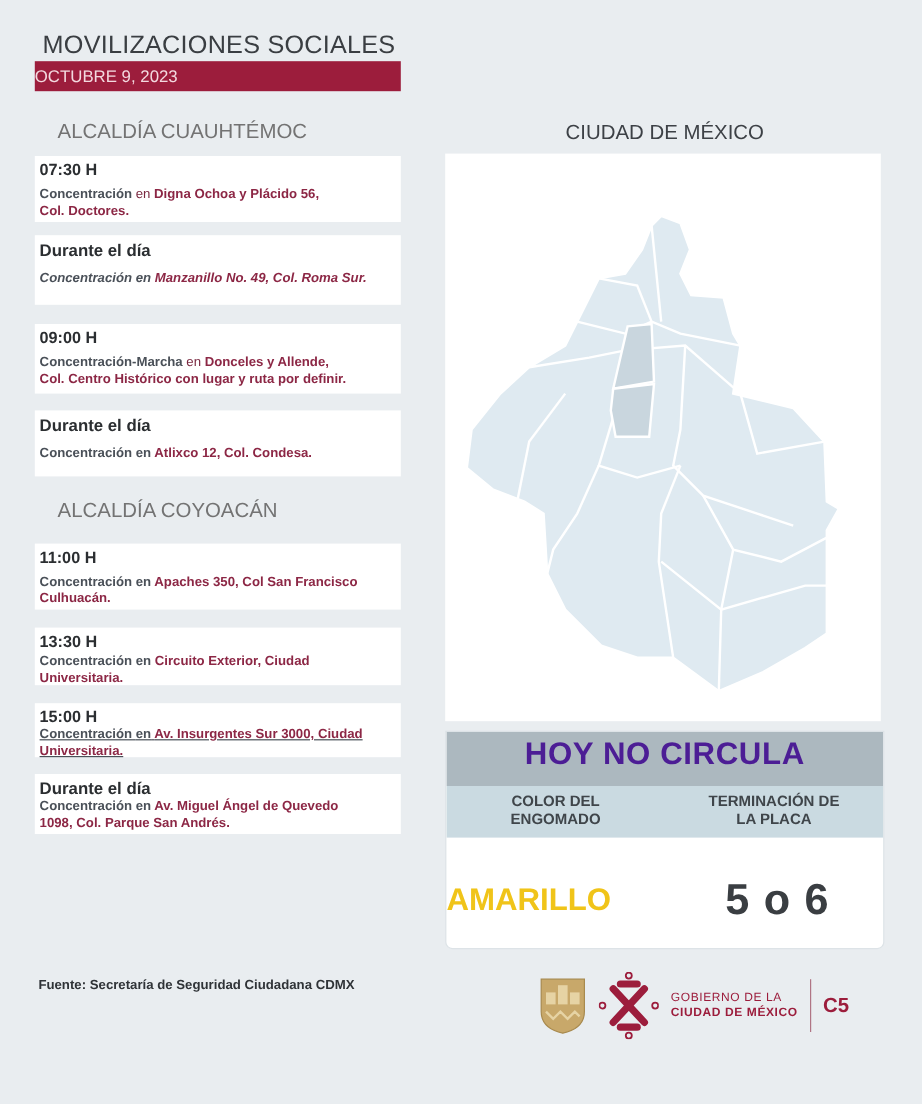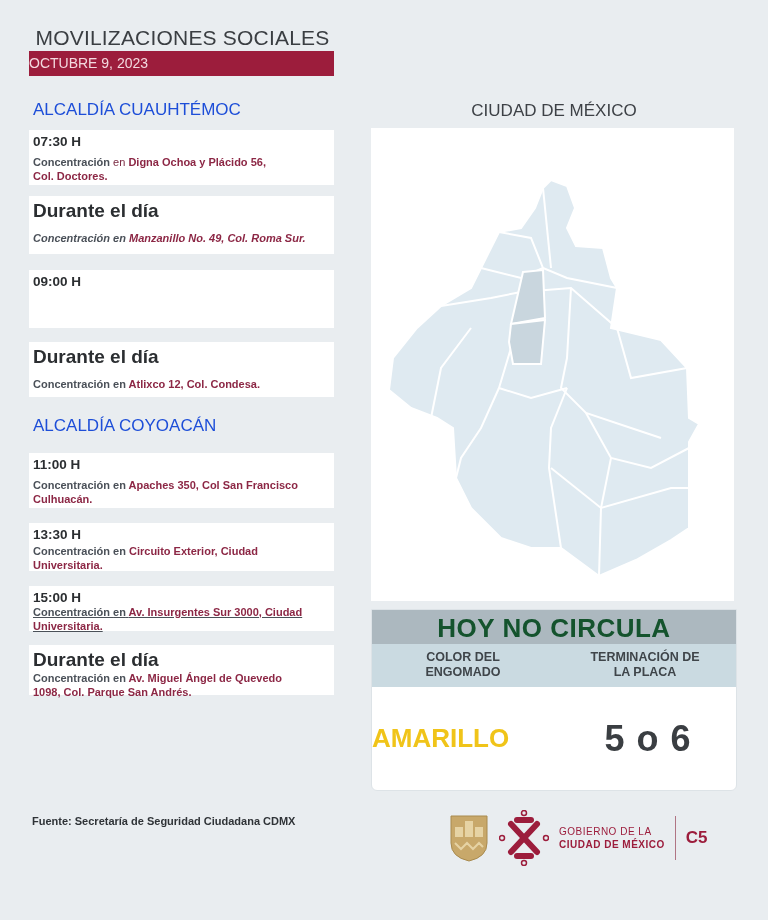--- a/index.html
+++ b/index.html
@@ -14,30 +14,30 @@
     .title {
       position: absolute; left: 30px; top: 26px; width: 305px;
       text-align: center; font-size: 21px; color: #3a3e42; letter-spacing: 0.2px;
     }
     .date-bar {
       position: absolute; left: 29px; top: 51px; width: 305px; height: 25px;
       background: #9c1d3c; color: #f3d9df; text-align: left;
       font-size: 14px; line-height: 25px;
     }
     .section-title {
-      position: absolute; left: 33px; font-size: 17px; color: #1d4ed8;
+      position: absolute; left: 48px; font-size: 17px; color: #737373;
     }
     .card {
       position: absolute; left: 29px; width: 305px; background: #ffffff;
       padding: 4px 4px 0 4px;
     }
     .card .time {
       font-weight: bold; font-size: 13.5px; color: #2b2e31; display: block;
     }
-    .card .time.large { font-size: 19px; }
+    .card .time.large { font-size: 14px; }
     .card .desc {
       font-size: 11px; font-weight: bold; line-height: 14px; color: #4a5058;
       display: block;
     }
     .card .desc .type { color: #4a5058; }
     .card .desc .en { color: #7a2840; font-weight: normal; }
     .card .desc .en.dark { color: #4a5058; font-weight: bold; }
     .card .desc .loc { color: #8c2745; }
 
     .map-title {
@@ -48,22 +48,22 @@
       position: absolute; left: 371px; top: 128px; width: 363px; height: 473px;
       background: #ffffff;
     }
     .hnc {
       position: absolute; left: 371px; top: 609px; width: 366px; height: 182px;
       background: #ffffff; border-radius: 0 0 6px 6px;
       border: 1px solid #dde3e7;
       overflow: hidden;
     }
     .hnc-head {
-      height: 34px; background: #acb8bf; text-align: center;
-      font-size: 26px; font-weight: bold; color: #14532d; line-height: 36px;
+      height: 45px; background: #acb8bf; text-align: center;
+      font-size: 26px; font-weight: bold; color: #4c1d95; line-height: 36px;
       letter-spacing: 0.5px;
     }
     .hnc-sub {
       height: 43px; background: #cadae1; display: flex;
     }
     .hnc-sub div {
       flex: 1; text-align: center; font-size: 12.5px; font-weight: bold;
       color: #3f454a; line-height: 15px; padding-top: 6px;
     }
     .hnc-vals { display: flex; height: 103px; align-items: center; }
@@ -109,20 +109,26 @@
   <span class="time large">Durante el día</span>
   <span class="desc" style="margin-top:9px;font-style:italic;">
     <span class="type">Concentración</span>
     <span class="en dark">en</span>
     <span class="loc">Manzanillo No. 49, Col. Roma Sur.</span>
   </span>
 </div>
 
 <div class="card" style="top:270px;height:58px;">
   <span class="time">09:00 H</span>
+  <span class="desc" style="margin-top:6px;">
+    <span class="type">Concentración-Marcha</span>
+    <span class="en">en</span>
+    <span class="loc">Donceles y Allende,</span><br>
+    <span class="loc">Col. Centro Histórico con lugar y ruta  por definir.</span>
+  </span>
 </div>
 
 <div class="card" style="top:342px;height:55px;">
   <span class="time large">Durante el día</span>
   <span class="desc" style="margin-top:9px;">
     <span class="type">Concentración</span>
     <span class="en dark">en</span>
     <span class="loc">Atlixco 12, Col. Condesa.</span>
   </span>
 </div>

